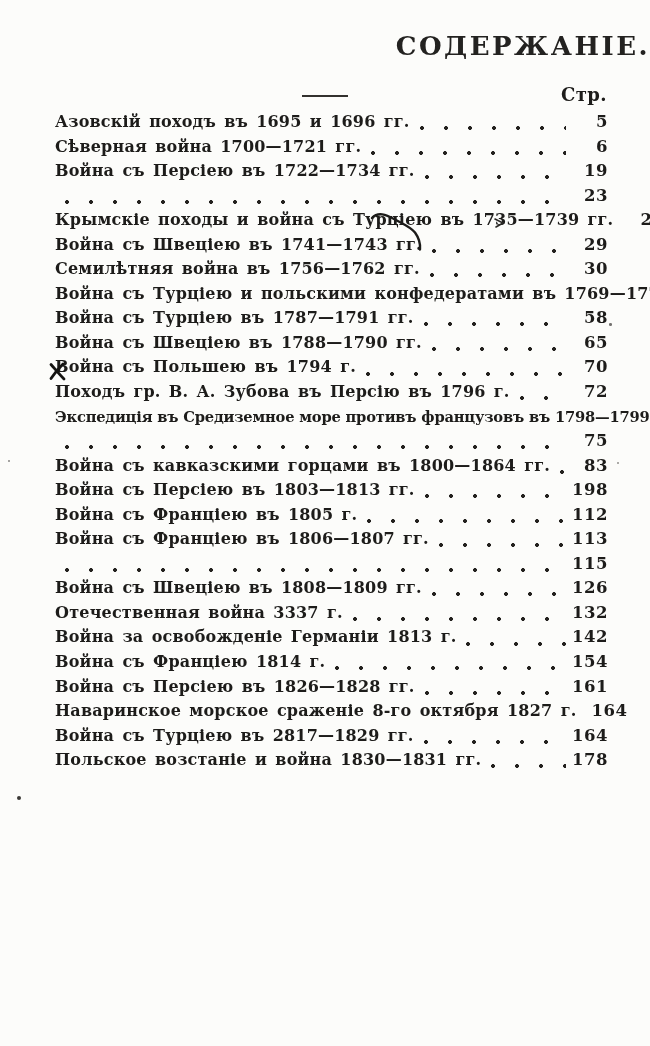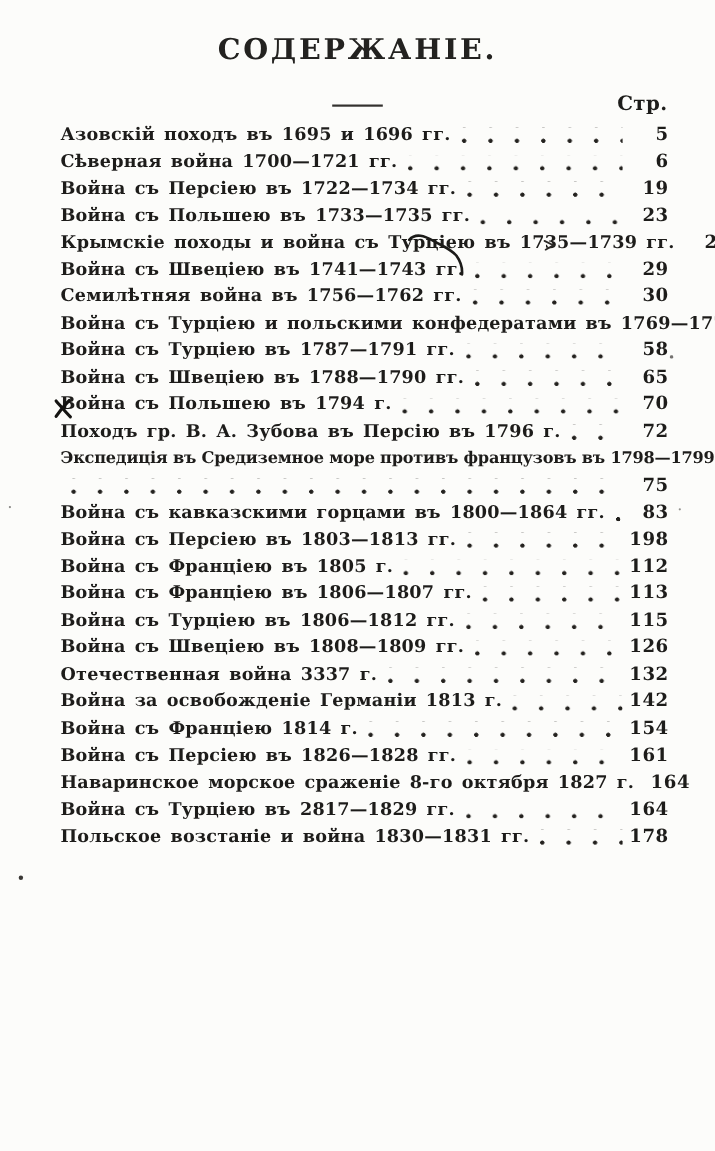--- a/index.html
+++ b/index.html
@@ -5,21 +5,21 @@
   html,body{margin:0;padding:0;}
   body{
     width:650px;height:1046px;position:relative;overflow:hidden;
     background:#fcfcfa;
     color:#1d1c1a;
     font-family:"DejaVu Serif","Liberation Serif",serif;
   }
   .page{position:absolute;inset:0;}
   .title{
     position:absolute;top:31px;left:0;right:0;margin:0;
-    text-align:center;font-size:26px;font-weight:bold;letter-spacing:2.5px;
+    text-align:right;font-size:26px;font-weight:bold;letter-spacing:2.5px;
     color:#232220;
   }
   .rule{
     position:absolute;top:95px;left:302px;width:46px;height:2px;
     background:#33312e;
   }
   .col-header{
     position:absolute;top:84px;right:43px;
     font-size:18px;font-weight:bold;letter-spacing:.4px;
   }
@@ -69,21 +69,20 @@
     <span class="page-num">6</span>
   </div>
 
   <div class="row">
     <span class="entry-title">Война съ Персіею въ 1722—1734 гг.</span>
     <span class="leader"></span>
     <span class="page-num">19</span>
   </div>
 
   <div class="row">
-    <span class="entry-title">Война съ Польшею въ 1733—1735 гг.</span>
     <span class="leader"></span>
     <span class="page-num">23</span>
   </div>
 
   <div class="row">
     <span class="entry-title">Крымскіе походы и война съ Турціею въ 1735—1739 гг.</span>
     <span class="leader"></span>
     <span class="page-num">26</span>
   </div>
 
@@ -158,21 +157,20 @@
     <span class="page-num">112</span>
   </div>
 
   <div class="row">
     <span class="entry-title">Война съ Франціею въ 1806—1807 гг.</span>
     <span class="leader"></span>
     <span class="page-num">113</span>
   </div>
 
   <div class="row">
-    <span class="entry-title">Война съ Турціею въ 1806—1812 гг.</span>
     <span class="leader"></span>
     <span class="page-num">115</span>
   </div>
 
   <div class="row">
     <span class="entry-title">Война съ Швеціею въ 1808—1809 гг.</span>
     <span class="leader"></span>
     <span class="page-num">126</span>
   </div>
 

